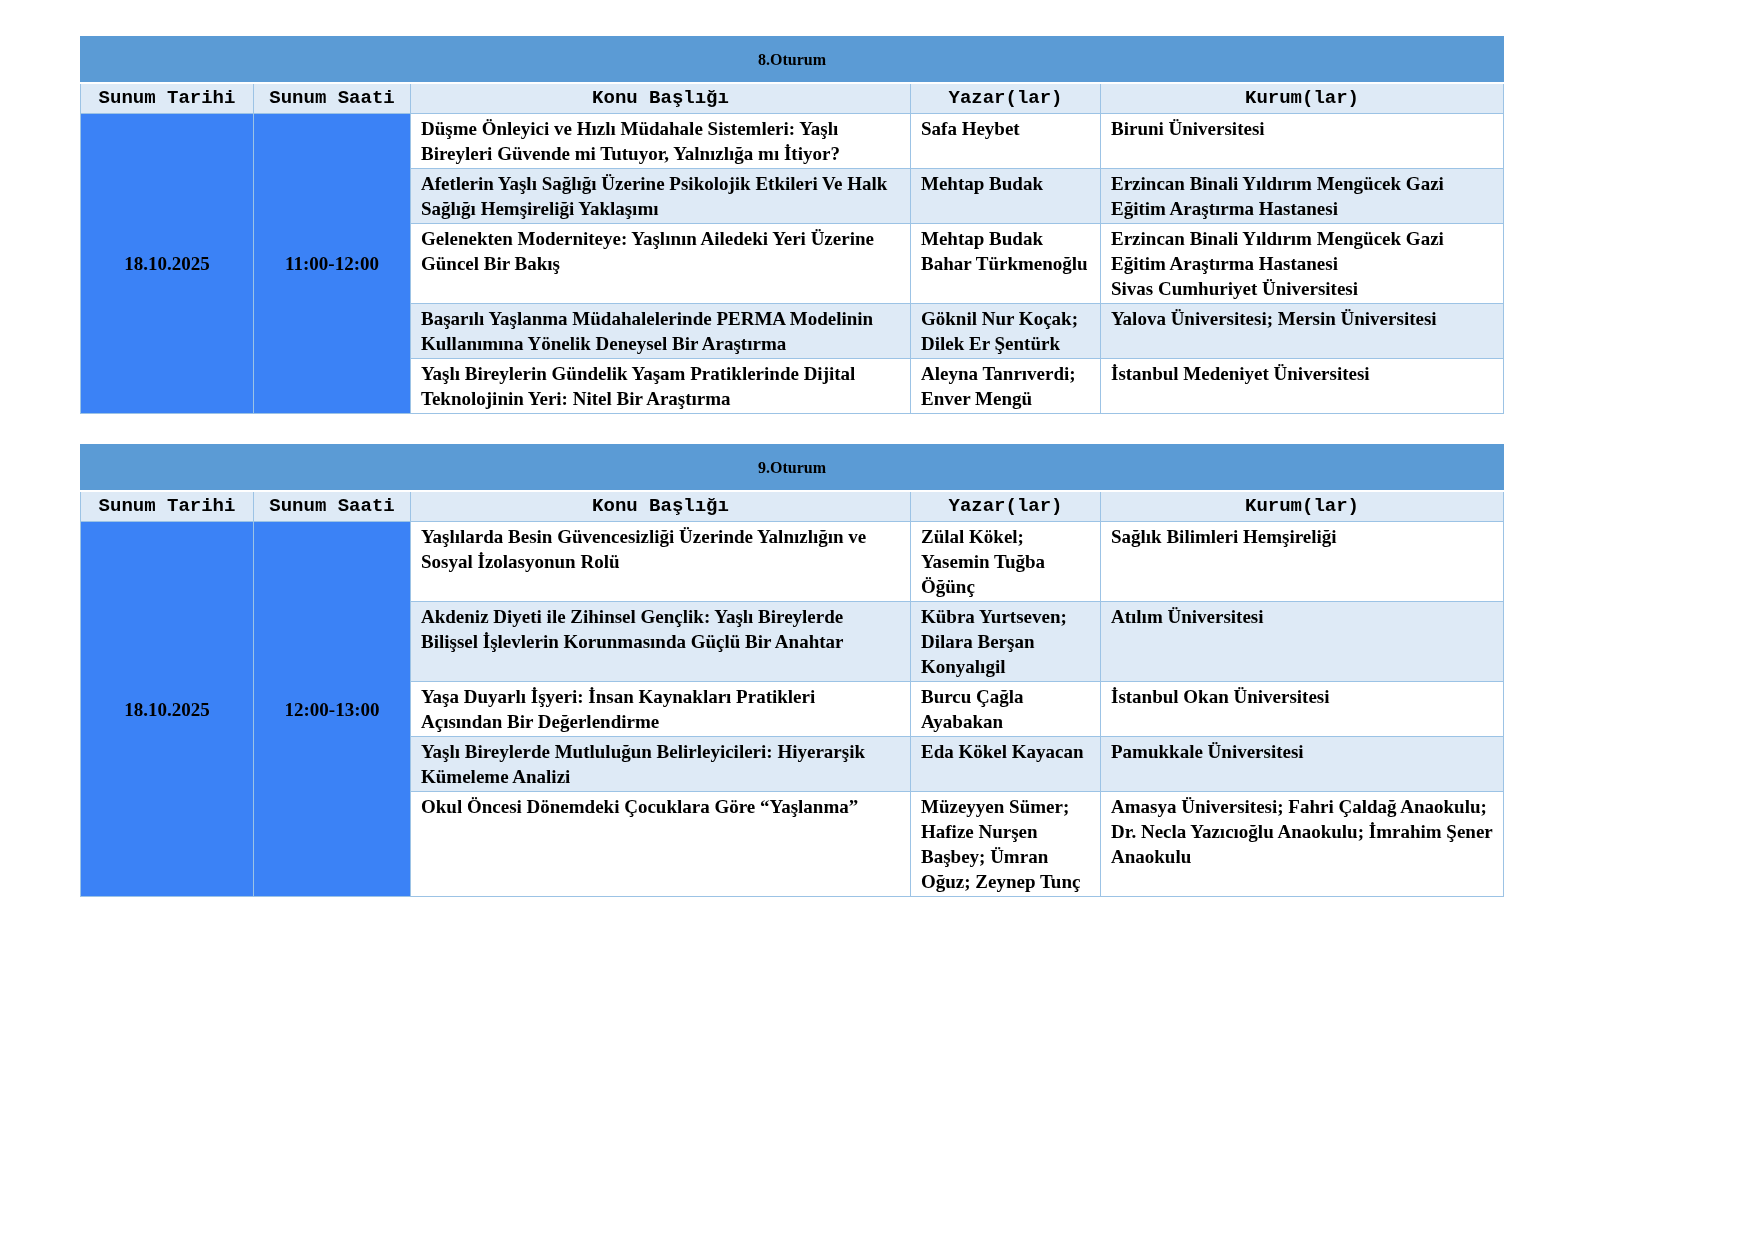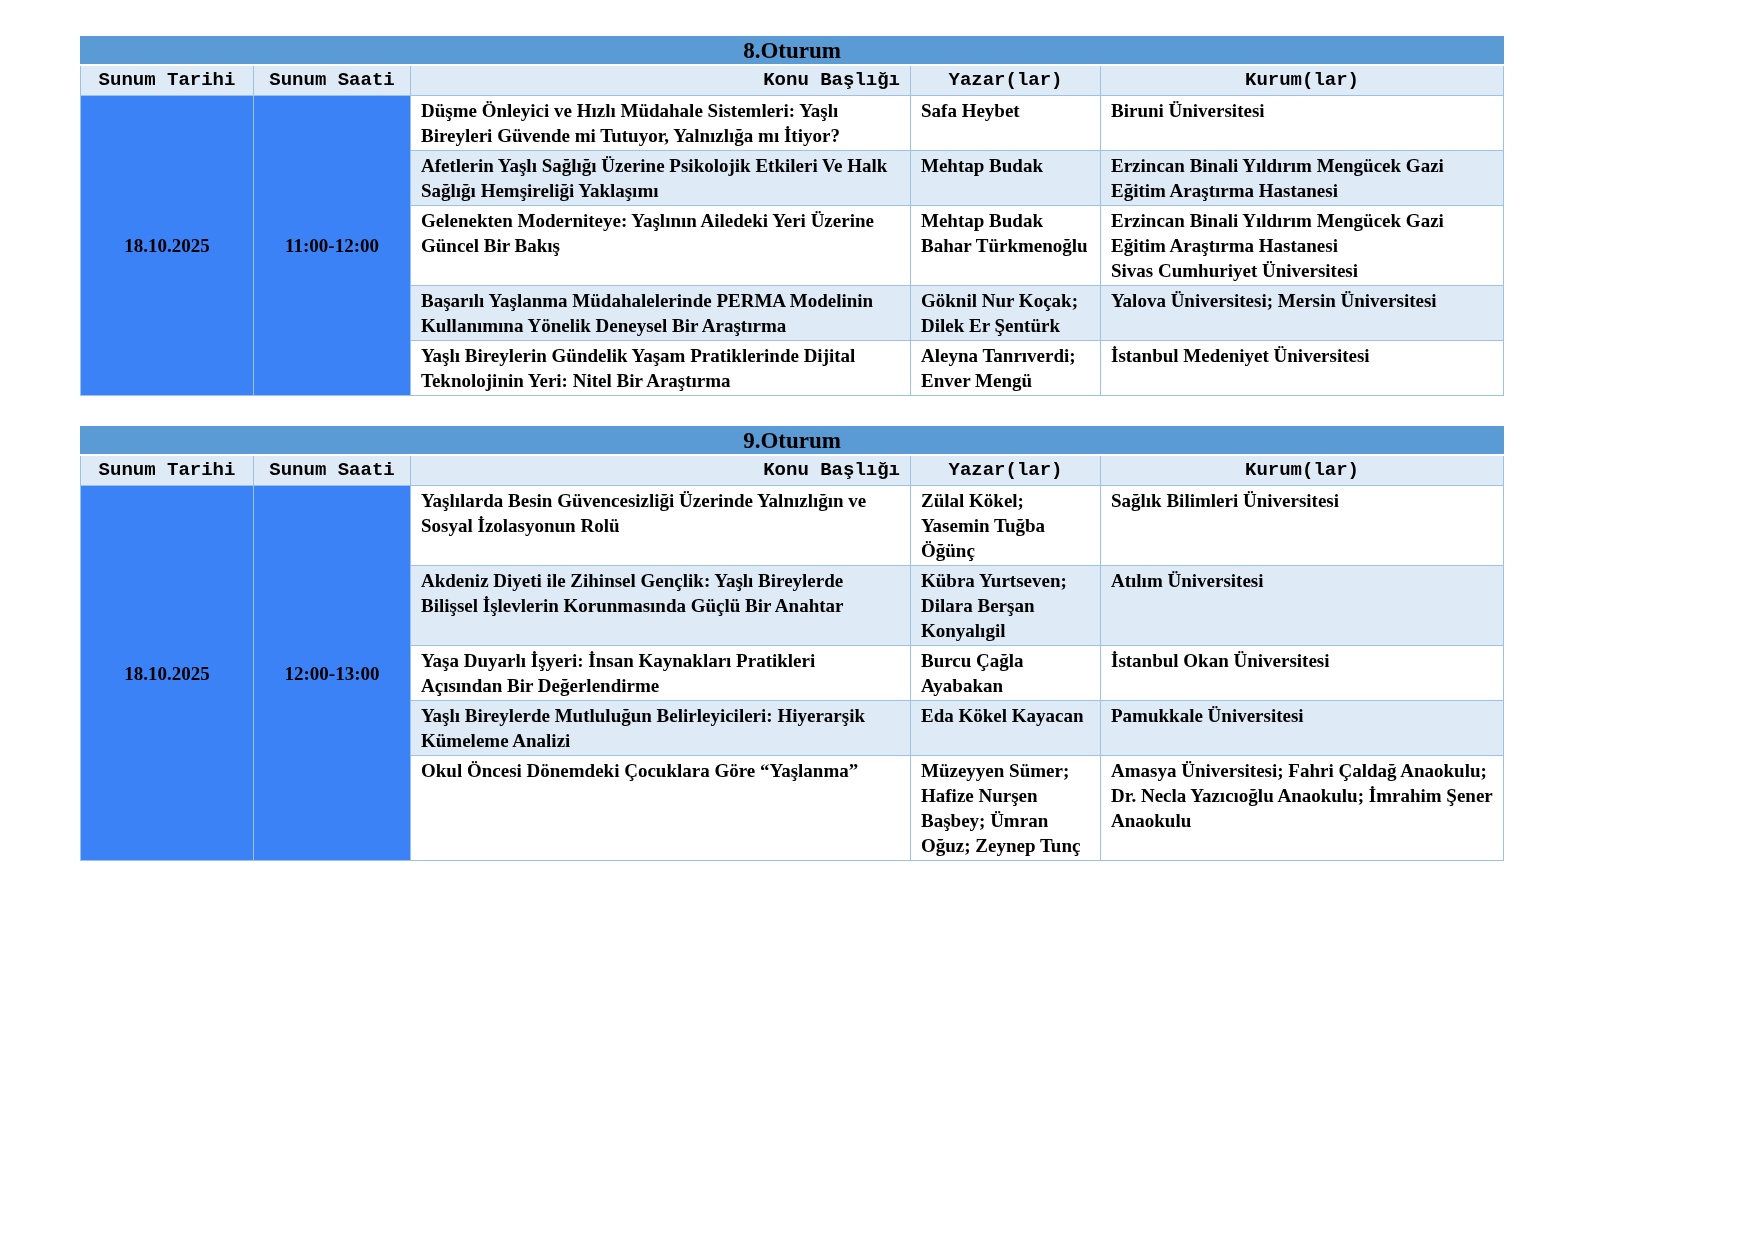--- a/index.html
+++ b/index.html
@@ -37,31 +37,31 @@
     line-height: 25px;
     word-wrap: break-word;
     font-weight: bold;
   }
   tr.band th {
     background: #5b9bd5;
     border: 1px solid #5b9bd5;
     border-bottom: 2px solid #ffffff;
     text-align: center;
     font-weight: bold;
-    font-size: 23px;
-    padding: 1px 10px;
+    font-size: 16px;
+    padding: 10px 10px;
   }
   tr.cols th {
     background: #deeaf6;
     font-weight: bold;
     text-align: center;
     font-family: Liberation Mono, monospace;
   }
   tr.cols th.c-topic {
-    text-align: right;
+    text-align: center;
   }
   td.date-cell, td.time-cell {
     text-align: center;
     vertical-align: middle;
     font-weight: bold;
     background: #3b82f6;
   }
   tbody tr:nth-child(even) td {
     background: #deeaf6;
   }
@@ -146,21 +146,21 @@
         <th class="c-auth">Yazar(lar)</th>
         <th class="c-inst">Kurum(lar)</th>
       </tr>
     </thead>
     <tbody>
       <tr>
         <td class="date-cell" rowspan="5">18.10.2025</td>
         <td class="time-cell" rowspan="5">12:00-13:00</td>
         <td class="topic-cell">Yaşlılarda Besin Güvencesizliği Üzerinde Yalnızlığın ve Sosyal İzolasyonun Rolü</td>
         <td class="authors-cell">Zülal Kökel; Yasemin Tuğba Öğünç</td>
-        <td class="institutions-cell">Sağlık Bilimleri Üniversitesi</td>
+        <td class="institutions-cell">Sağlık Bilimleri Hemşireliği</td>
       </tr>
       <tr>
         <td class="topic-cell">Akdeniz Diyeti ile Zihinsel Gençlik: Yaşlı Bireylerde Bilişsel İşlevlerin Korunmasında Güçlü Bir Anahtar</td>
         <td class="authors-cell">Kübra Yurtseven; Dilara Berşan Konyalıgil</td>
         <td class="institutions-cell">Atılım Üniversitesi</td>
       </tr>
       <tr>
         <td class="topic-cell">Yaşa Duyarlı İşyeri: İnsan Kaynakları Pratikleri Açısından Bir Değerlendirme</td>
         <td class="authors-cell">Burcu Çağla Ayabakan</td>
         <td class="institutions-cell">İstanbul Okan Üniversitesi</td>

